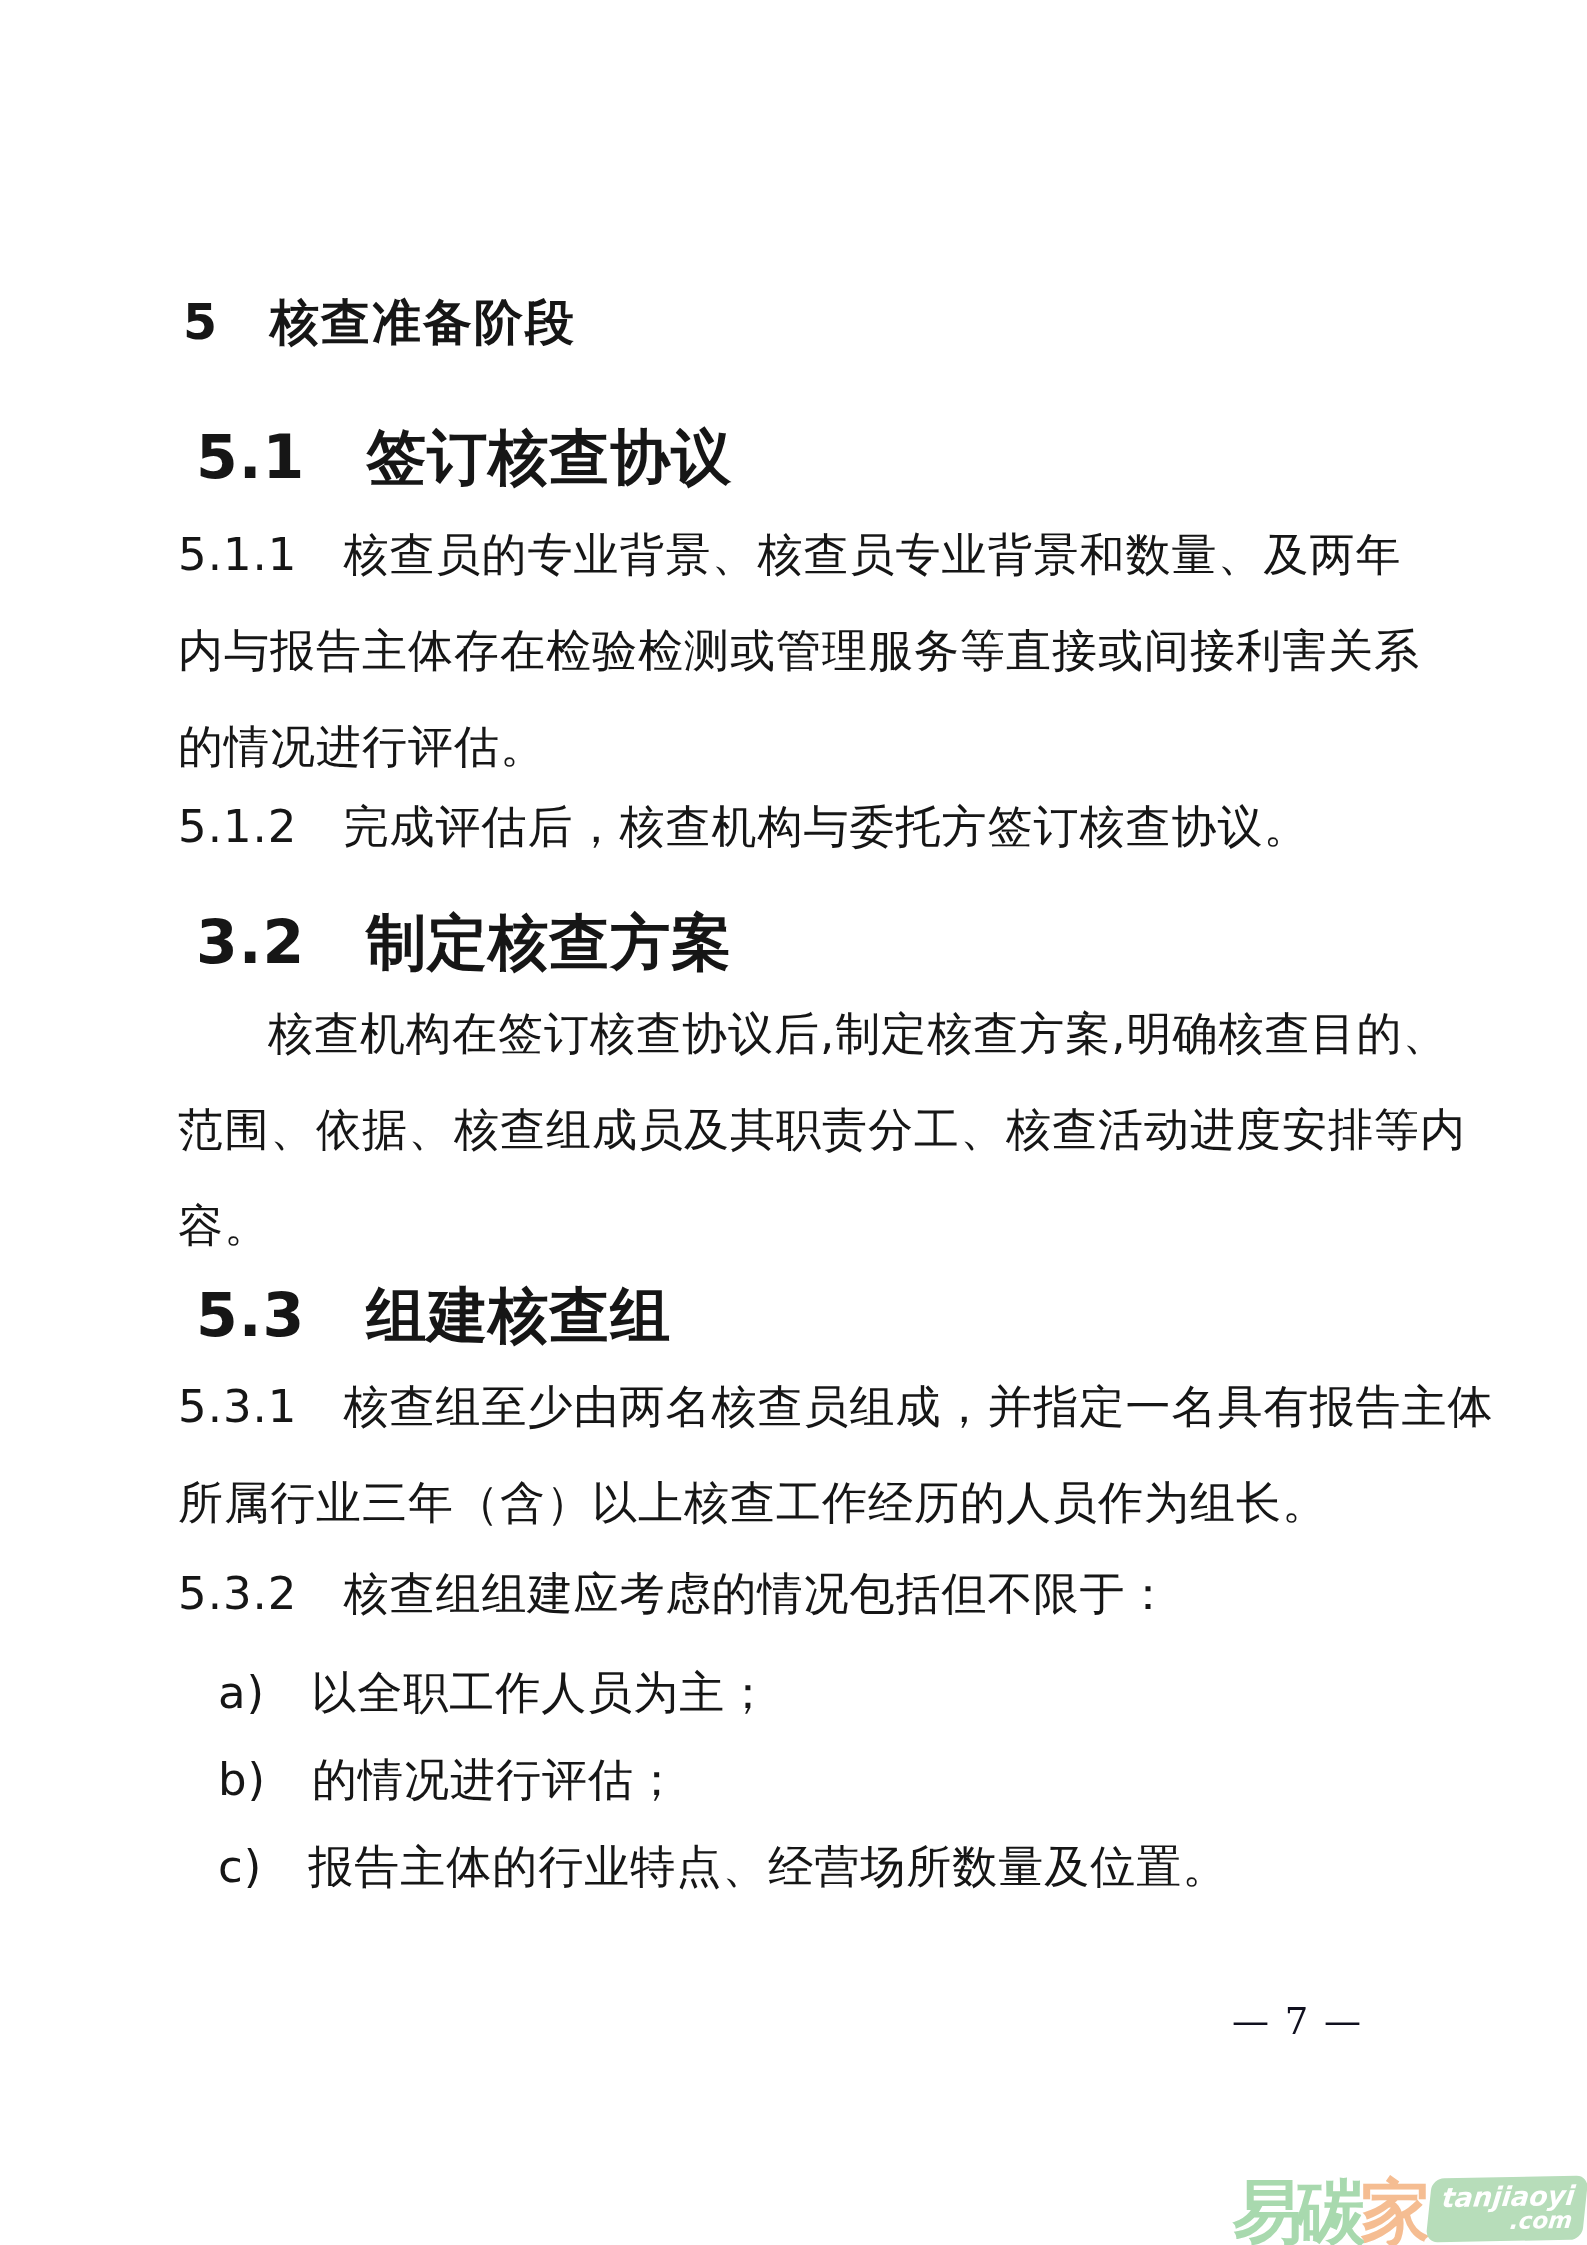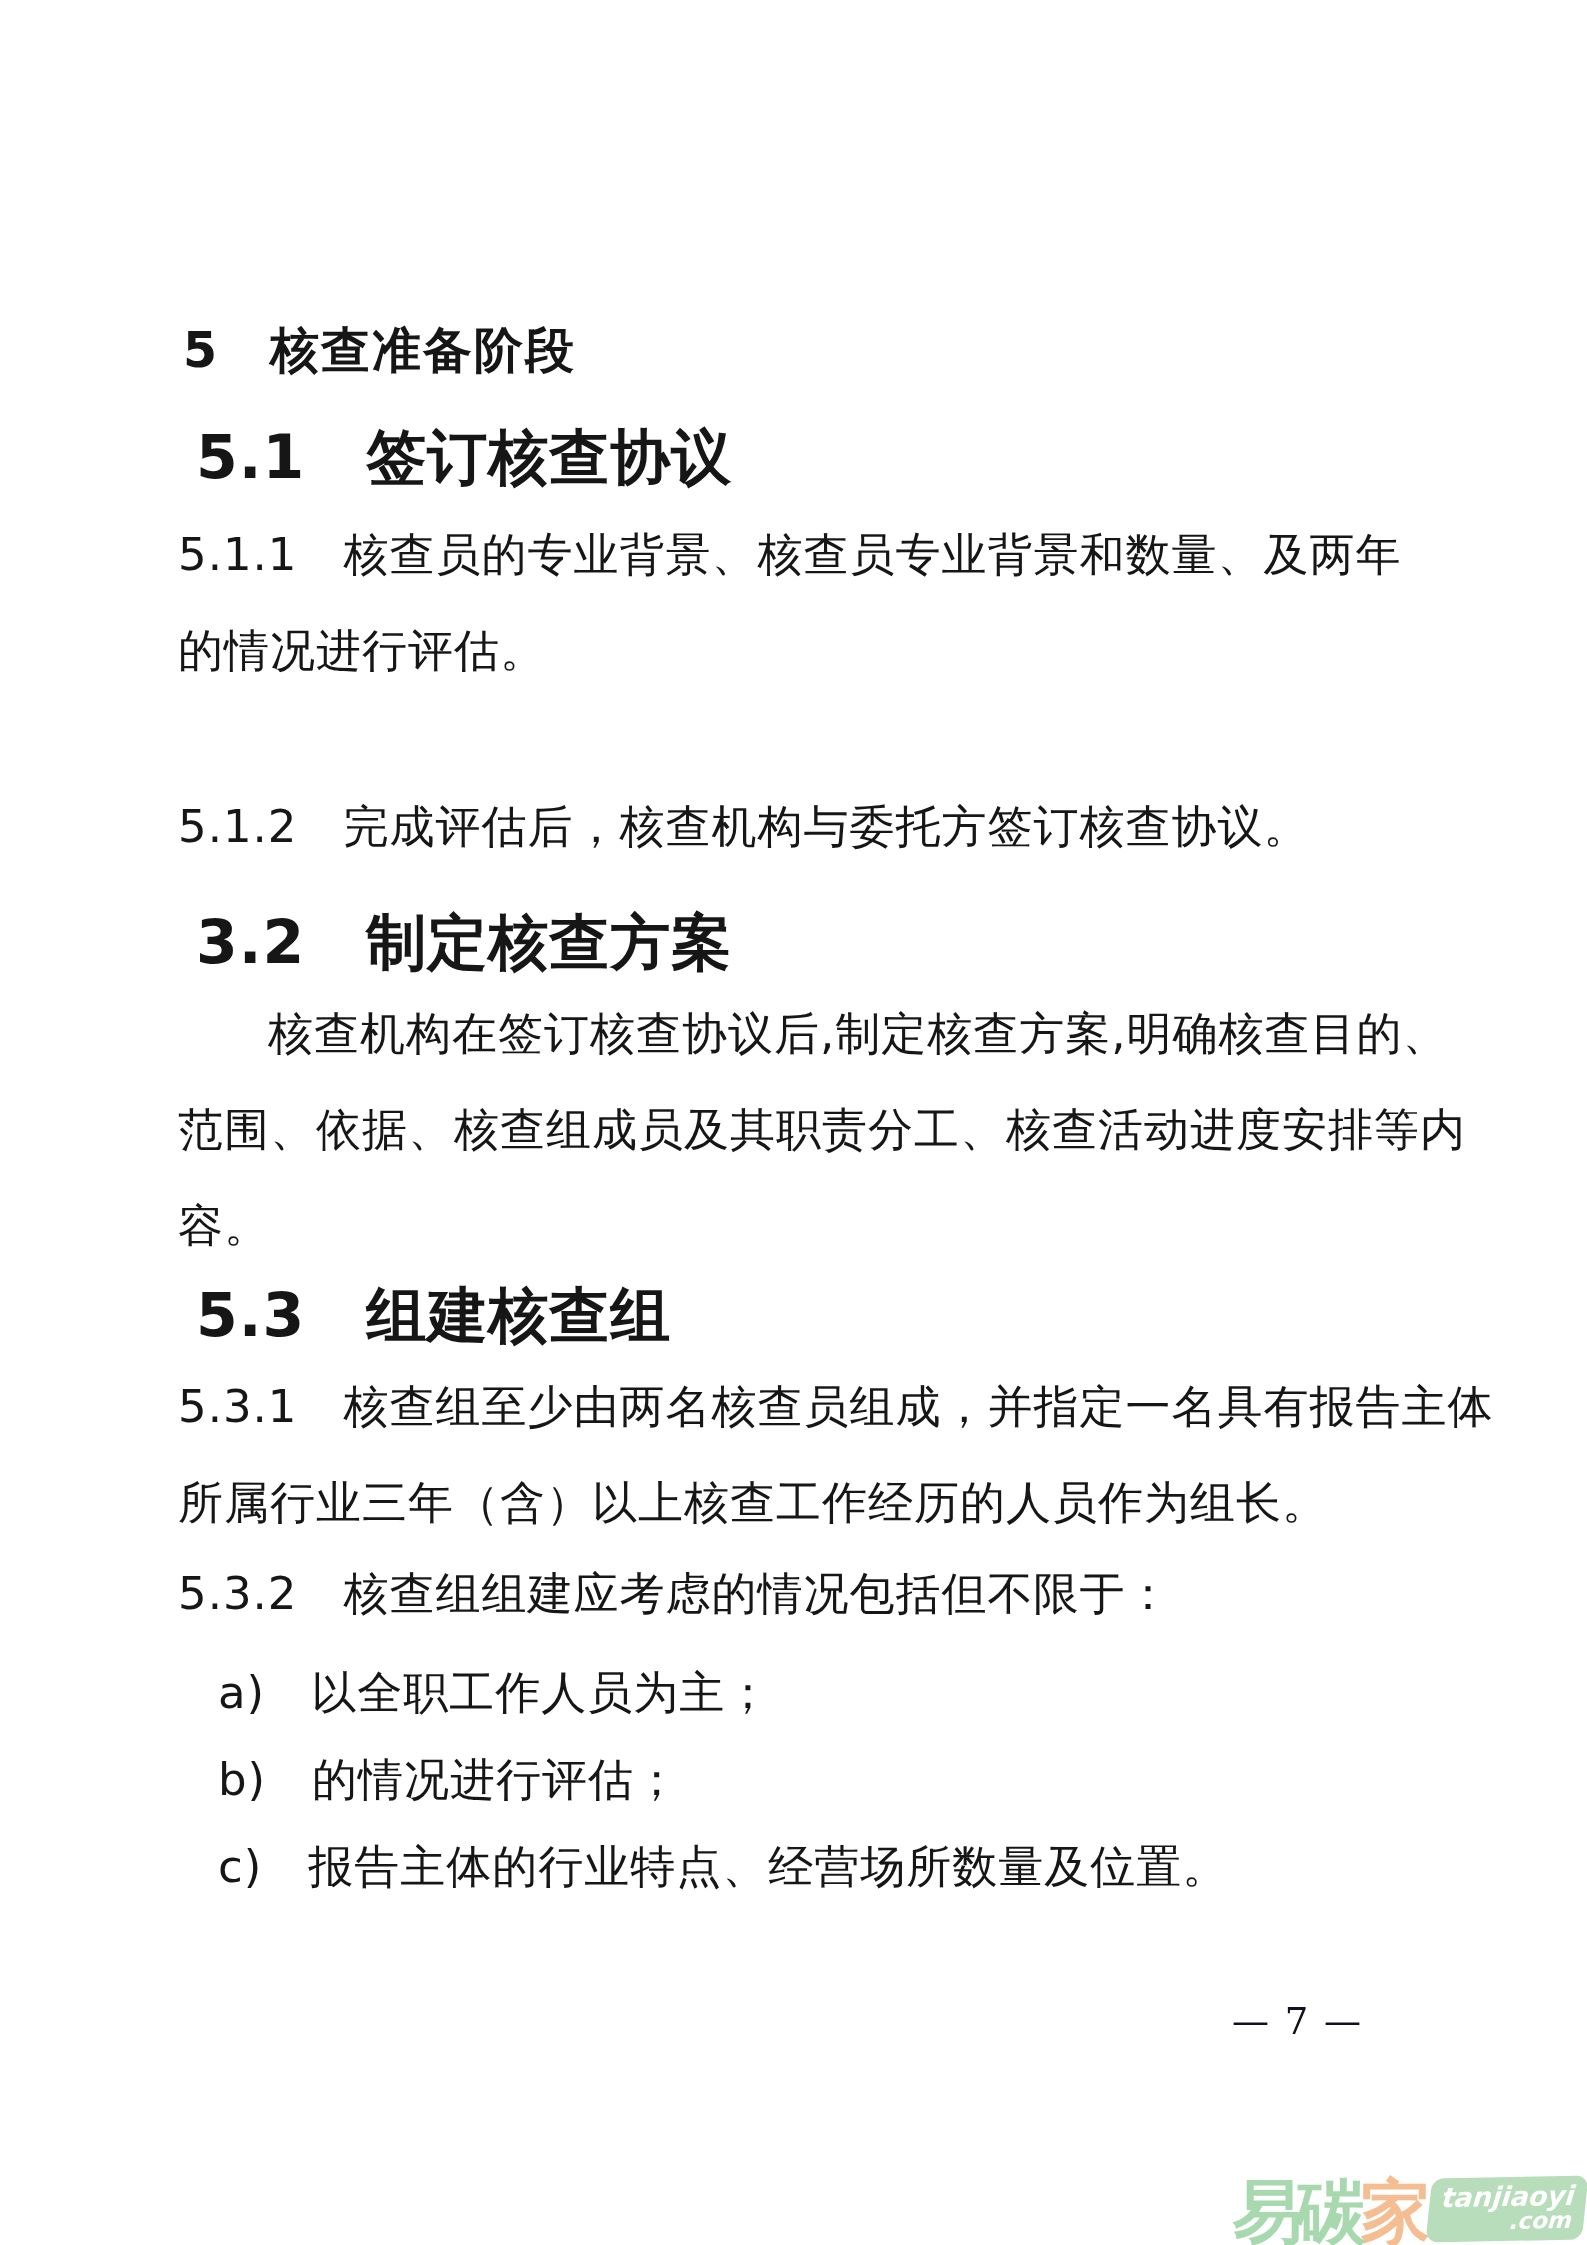--- a/index.html
+++ b/index.html
@@ -11,21 +11,20 @@
     overflow: hidden;
     font-family: "DejaVu Sans", "Liberation Sans", sans-serif;
     color: #161616;
   }
   .abs { position: absolute; }
   .h1 {
     left: 183px; top: 296px;
     font-size: 49px; font-weight: 700;
     letter-spacing: 2px; line-height: 1.1;
     white-space: pre;
-    margin-top: 28px;
   }
   .h2 {
     font-size: 60px; font-weight: 700;
     letter-spacing: 1px; line-height: 1.15;
     white-space: pre;
   }
   .h2-51 { left: 196px; top: 423px; }
   .h2-52 { left: 196px; top: 908px; }
   .h2-53 { left: 196px; top: 1281px; }
   .para { left: 178px; width: 1360px; }
@@ -89,20 +88,21 @@
 <body>
 
 <div class="page" style="--wm-green: #a8d9ae; --wm-orange: #f5bd92; --wm-badge: #b7ddba;">
 
   <div class="abs h1">5　核查准备阶段</div>
 
   <div class="abs h2 h2-51">5.1　签订核查协议</div>
 
   <div class="abs para p511">
     <div class="pline">5.1.1　核查员的专业背景、核查员专业背景和数量、及两年</div>
+    <div class="pline">内与报告主体存在检验检测或管理服务等直接或间接利害关系</div>
     <div class="pline">的情况进行评估。</div>
   </div>
 
   <div class="abs para p512">
     <div class="pline">5.1.2　完成评估后，核查机构与委托方签订核查协议。</div>
   </div>
 
   <div class="abs h2 h2-52">3.2　制定核查方案</div>
 
   <div class="abs para p52">

